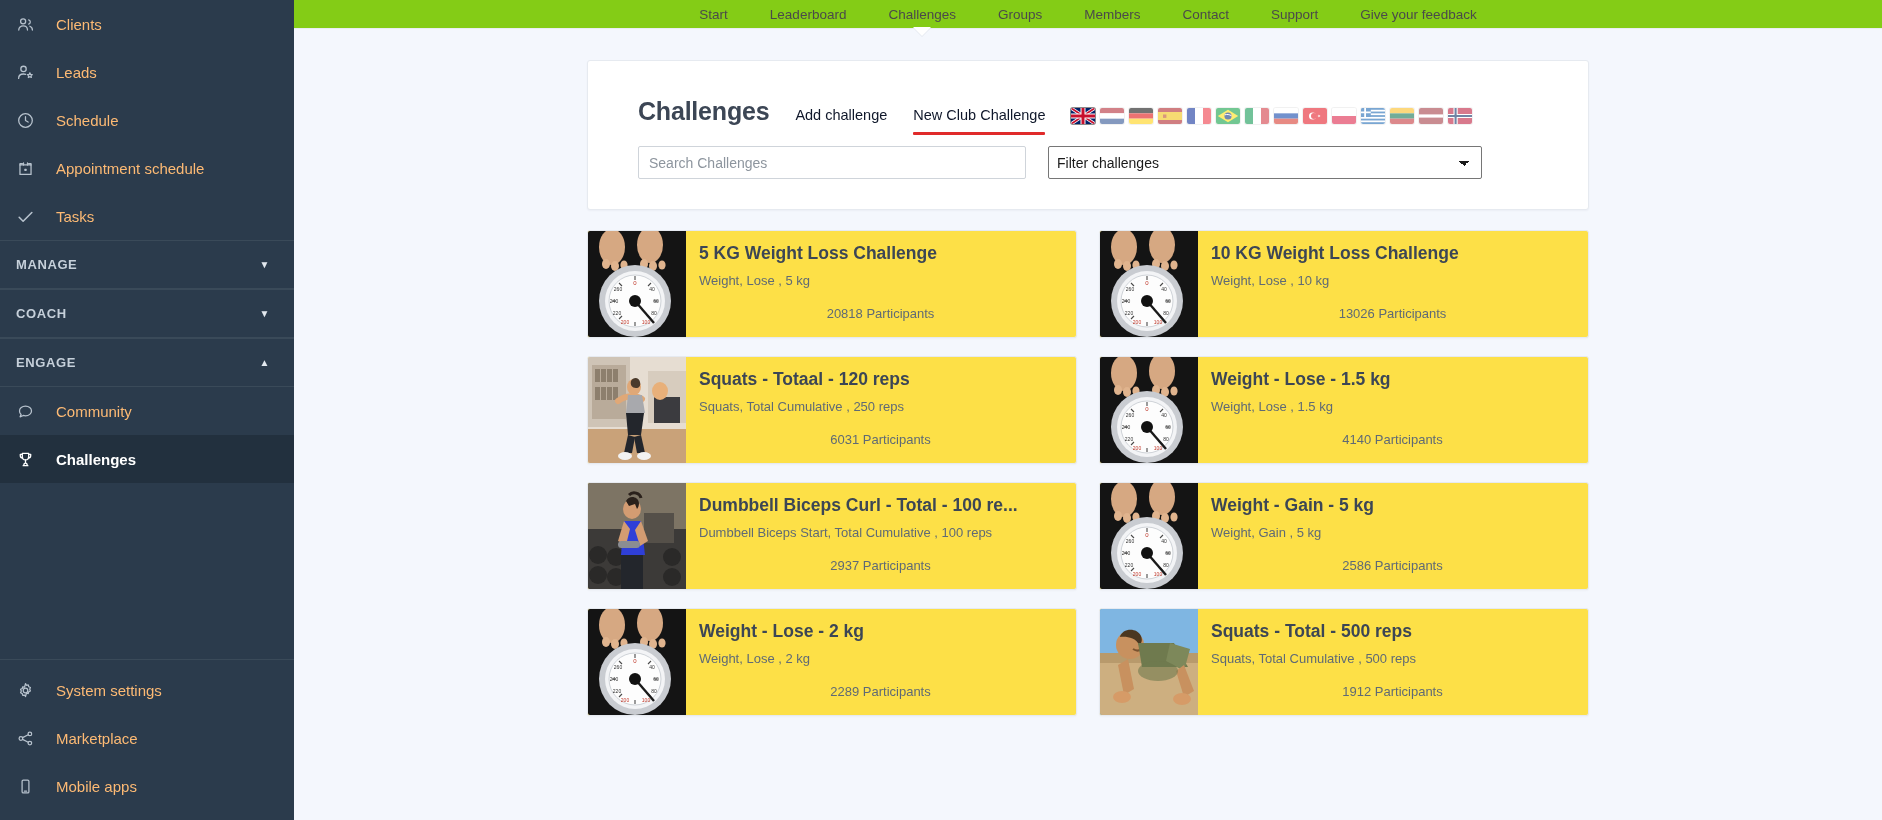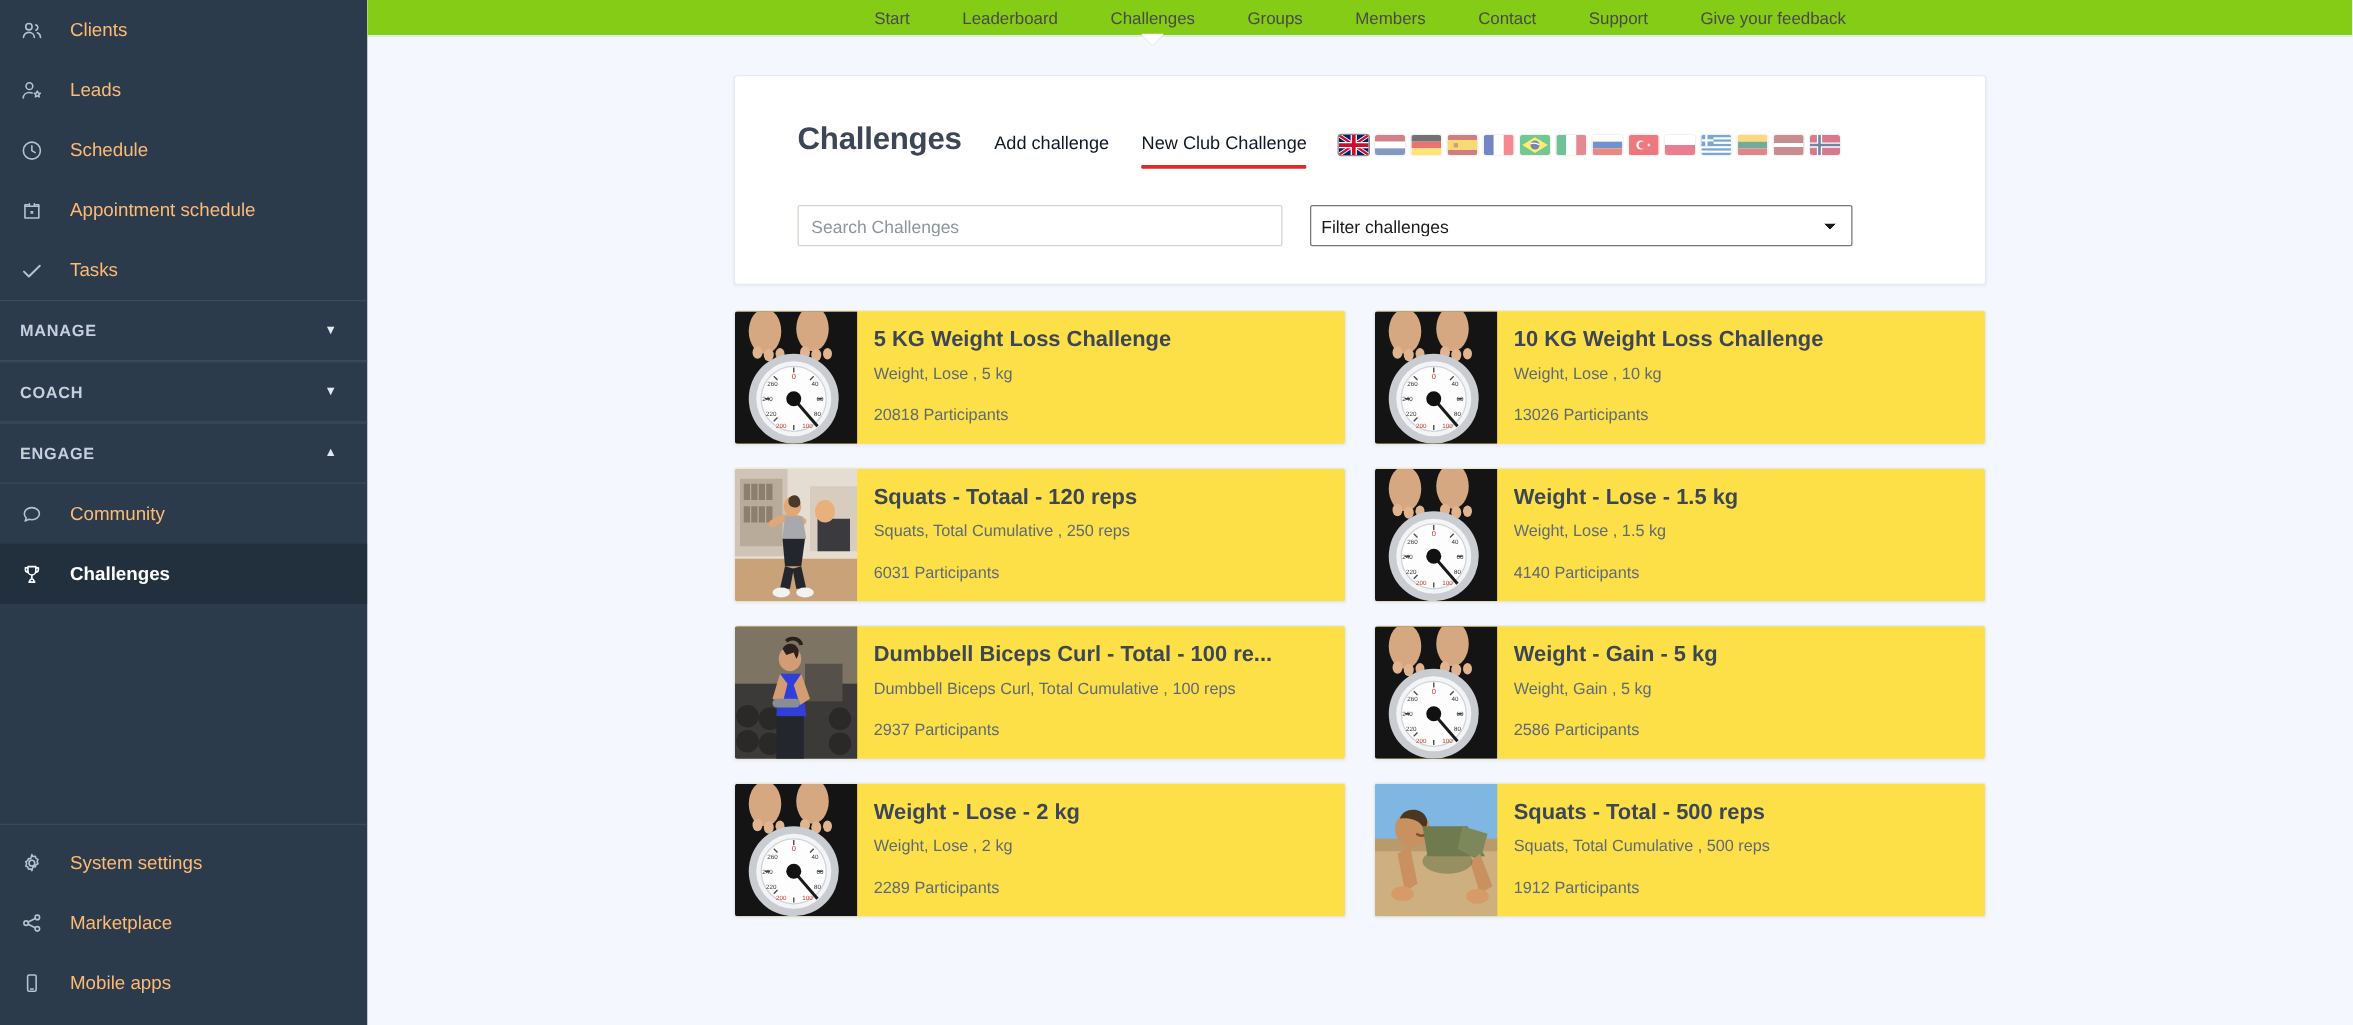--- a/index.html
+++ b/index.html
@@ -104,21 +104,21 @@
   .flags { display: flex; align-items: center; gap: 5px; margin-left: 26px; padding-bottom: 2px; }
   .flag {
     width: 24px; height: 16px; border-radius: 2px;
     overflow: hidden; position: relative; cursor: pointer;
     box-shadow: 0 0 0 1px rgba(0,0,0,.10);
     opacity: .55;
   }
   .flag.sel { opacity: 1; box-shadow: 0 0 0 1px #8a8a8a; }
   .flag svg { display:block; width: 24px; height: 16px; }
 
-  .filter-row { display: flex; gap: 22px; margin-top: 38px; }
+  .filter-row { display: flex; gap: 22px; margin-top: 20px; }
   .search-input {
     flex: 0 0 388px; height: 33px;
     border: 1px solid #cfd4da; border-radius: 2px;
     padding: 0 10px; font-size: 14px; color: #5f6a75;
     font-family: "Liberation Sans", sans-serif;
     background: #fff; outline: none;
   }
   .search-input::placeholder { color: #8d959e; }
   .filter-select {
     flex: 0 0 434px; height: 33px;
@@ -154,21 +154,21 @@
   }
   .ch-thumb { width: 98px; flex: 0 0 98px; overflow: hidden; position: relative; }
   .ch-thumb svg { display:block; width:98px; height:108px; }
   .ch-body { flex: 1 1 auto; padding: 12px 14px 0 13px; display: flex; flex-direction: column; }
   .ch-title {
     font-size: 17.5px; font-weight: bold; color: #3c4655;
     white-space: nowrap; overflow: hidden; text-overflow: ellipsis;
     line-height: 1.25;
   }
   .ch-sub { font-size: 13px; color: #5f6a75; margin-top: 8px; }
-  .ch-parts { font-size: 13px; color: #5f6a75; margin-top: auto; padding-bottom: 16px; }
+  .ch-parts { font-size: 13px; color: #5f6a75; margin-top: auto; padding-bottom: 16px; text-align: center; }
 </style>
 </head>
 <body>
 
 <div class="app">
 
   <aside class="sidebar">
     <div id="sb-top">
         <div class="nav-item">
           <span class="ico">
@@ -593,21 +593,21 @@
       <path d="M41 12c4-4 11-2 12 3" stroke="#2a211b" stroke-width="3" fill="none"></path>
       <path d="M36 38h17l4 34H33z" fill="#2f3fd8"></path>
       <path d="M36 38l-6 20 8 4 4-16z" fill="#d39c72"></path>
       <path d="M53 38l7 20-8 5-5-16z" fill="#d39c72"></path>
       <rect x="30" y="58" width="22" height="7" rx="3.5" fill="#8b8d92"></rect>
       <rect x="33" y="72" width="22" height="36" fill="#23262c"></rect>
     </svg>
               </div>
               <div class="ch-body">
                 <div class="ch-title">Dumbbell Biceps Curl - Total - 100 re...</div>
-                <div class="ch-sub">Dumbbell Biceps Curl, Total Cumulative , 100 reps</div>
+                <div class="ch-sub">Dumbbell Biceps Start, Total Cumulative , 100 reps</div>
                 <div class="ch-parts">2937 Participants</div>
               </div>
             </div>
             <div class="ch-card">
               <div class="ch-thumb">
                 <svg viewBox="0 0 98 108" preserveAspectRatio="xMidYMid slice">
       <rect width="98" height="108" fill="#141414"></rect>
       <ellipse cx="24" cy="16" rx="13" ry="18" fill="#d6a882"></ellipse>
       <ellipse cx="62" cy="14" rx="13" ry="18" fill="#d6a882"></ellipse>
       <ellipse cx="18" cy="33" rx="4" ry="5" fill="#e0b48e"></ellipse>

